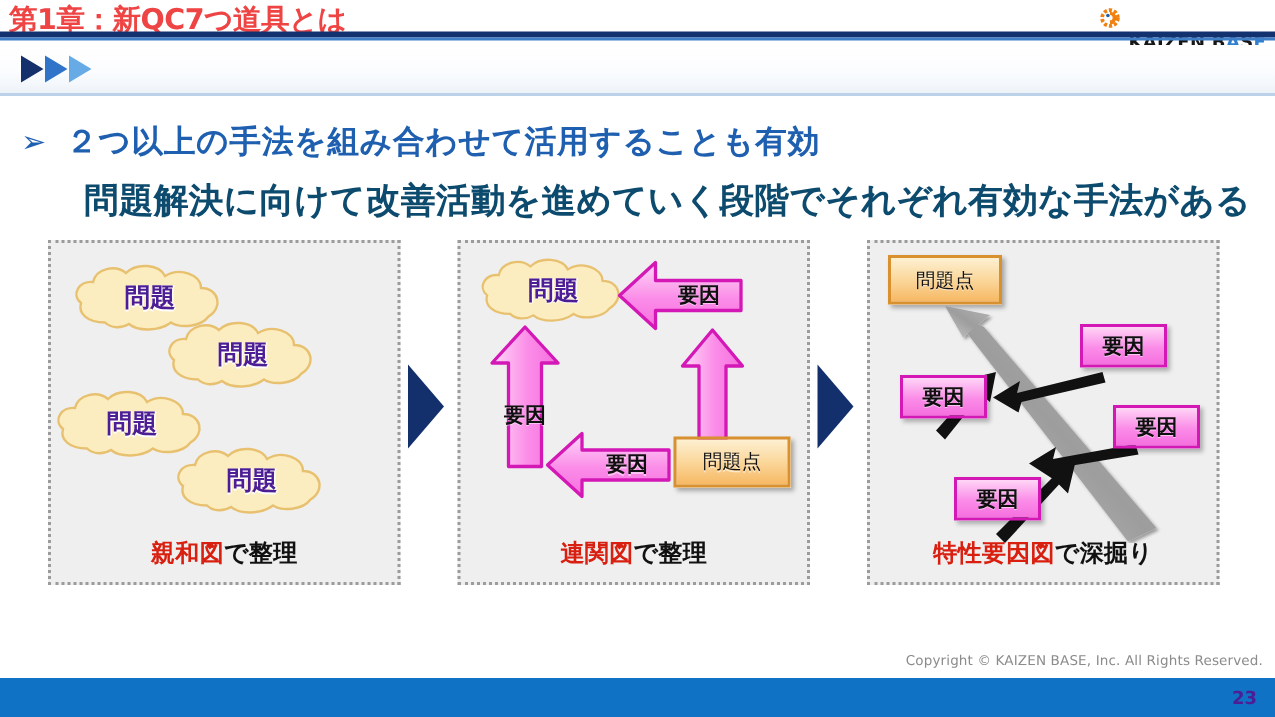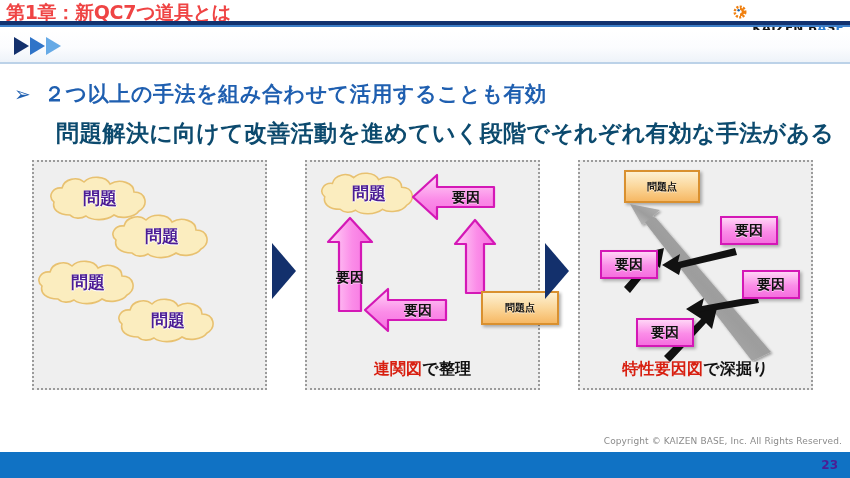--- a/index.html
+++ b/index.html
@@ -78,23 +78,23 @@
     display:flex;align-items:center;justify-content:center;
     font-size:14px;font-weight:bold;color:#101010;
     box-shadow:2px 2px 3px rgba(0,0,0,.28);
     text-shadow:0 1px 0 rgba(255,255,255,.55);}
 
   
   .orangebox{position:absolute;box-sizing:border-box;
     background:linear-gradient(180deg,#fdf0d2 0%,#fbd79b 50%,#f6b864 100%);
     border:2px solid #d9902f;
     display:flex;align-items:center;justify-content:center;
-    font-size:10px;font-weight:bold;color:#101010;
+    font-size:13px;font-weight:normal;color:#101010;
     box-shadow:2px 2px 3px rgba(0,0,0,.3);
-    text-shadow:0 1px 0 rgba(255,255,255,.6);margin-left:32px;}
+    text-shadow:0 1px 0 rgba(255,255,255,.6);}
 
   
   .svgwrap{position:absolute;}
   .arrowlbl{position:absolute;display:flex;align-items:center;justify-content:center;
     font-size:14px;font-weight:bold;color:#101010;line-height:1.0;
     text-shadow:0 1px 0 rgba(255,255,255,.5);}
 
   
   .bottomline{position:absolute;left:0;top:400px;width:850px;text-align:center;
     font-size:23px;font-weight:bold;color:#0b0b0b;letter-spacing:1px;white-space:nowrap;}
@@ -178,20 +178,21 @@
       <span class="cbody">
         <svg width="104" height="48" viewBox="0 0 104 48" preserveAspectRatio="none">
           <path d="M22 41 C10 41 4 35 6 28 C-1 22 5 13 14 14 C16 5 29 2 36 8 C43 1 58 2 62 10
                    C72 4 86 9 86 18 C98 18 101 31 91 37 C86 44 72 45 66 41 C58 47 44 47 38 42
                    C33 45 26 45 22 41 Z" fill="#fbedbf" stroke="#e8c170" stroke-width="1.6"></path>
         </svg>
       </span>
       <span class="lbl">問題</span>
     </div>
 
+    <div class="caption"><span class="red">親和図</span><span>で整理</span></div>
   </div>
 
   <div class="bigarrow" id="bigarrow1"></div>
 
   <div class="panel" id="panel2">
 
     <div class="cloud" style="left:12px;top:8px;width:100px;height:46px;">
       <span class="cbody">
         <svg width="100" height="46" viewBox="0 0 104 48" preserveAspectRatio="none">
           <path d="M22 41 C10 41 4 35 6 28 C-1 22 5 13 14 14 C16 5 29 2 36 8 C43 1 58 2 62 10

